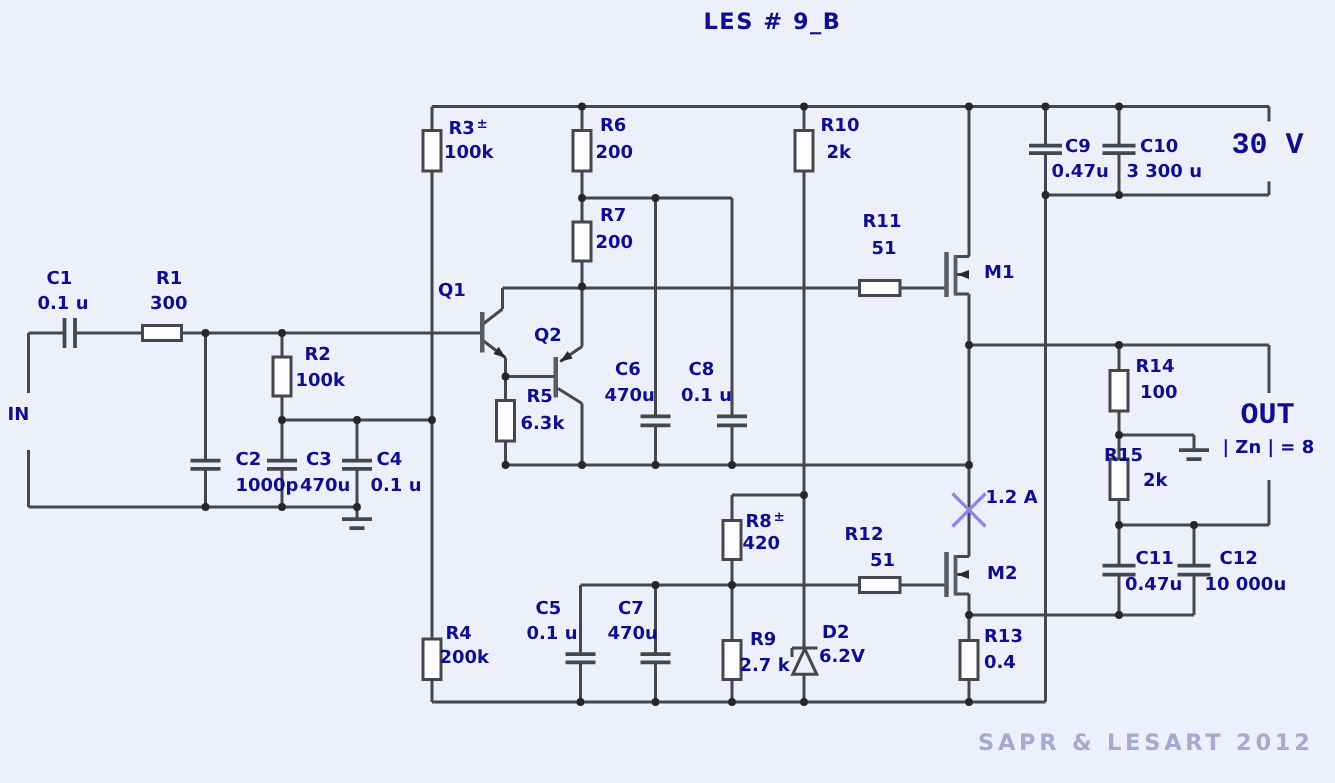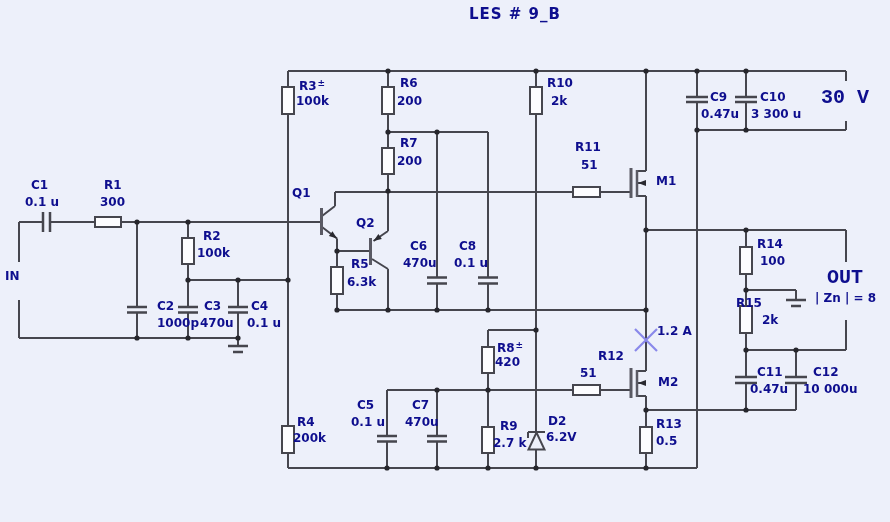--- a/index.html
+++ b/index.html
@@ -212,30 +212,31 @@
 
 <div class="lbl" style="left:757px;top:238px">R14</div>
 <div class="lbl" style="left:760px;top:255px">100</div>
 <div class="lbl" style="left:736px;top:297px">R15</div>
 <div class="lbl" style="left:762px;top:314px">2k</div>
 <div class="lbl" style="left:757px;top:366px">C11</div>
 <div class="lbl" style="left:750px;top:383px">0.47u</div>
 <div class="lbl" style="left:813px;top:366px">C12</div>
 <div class="lbl" style="left:803px;top:383px">10 000u</div>
 
-<div class="lbl" style="left:598px;top:350px">R12</div>
+<div class="lbl" style="left:563px;top:350px">R12</div>
 <div class="lbl" style="left:580px;top:367px">51</div>
 <div class="lbl" style="left:658px;top:376px">M2</div>
 <div class="lbl" style="left:497px;top:339px"><span>R8</span><span class="mk">±</span></div>
 <div class="lbl" style="left:495px;top:356px">420</div>
 <div class="lbl" style="left:357px;top:399px">C5</div>
 <div class="lbl" style="left:351px;top:416px">0.1 u</div>
 <div class="lbl" style="left:412px;top:399px">C7</div>
 <div class="lbl" style="left:405px;top:416px">470u</div>
 <div class="lbl" style="left:500px;top:420px">R9</div>
 <div class="lbl" style="left:493px;top:437px">2.7 k</div>
 <div class="lbl" style="left:548px;top:415px">D2</div>
 <div class="lbl" style="left:546px;top:431px">6.2V</div>
 <div class="lbl" style="left:656px;top:418px">R13</div>
-<div class="lbl" style="left:656px;top:435px">0.5</div>
-
+<div class="lbl" style="left:656px;top:435px">0.4</div>
+
+<div class="credit" style="position:absolute;left:652px;top:486px">SAPR &amp; LESART 2012</div>
 
 </div>
 
 </body></html>

